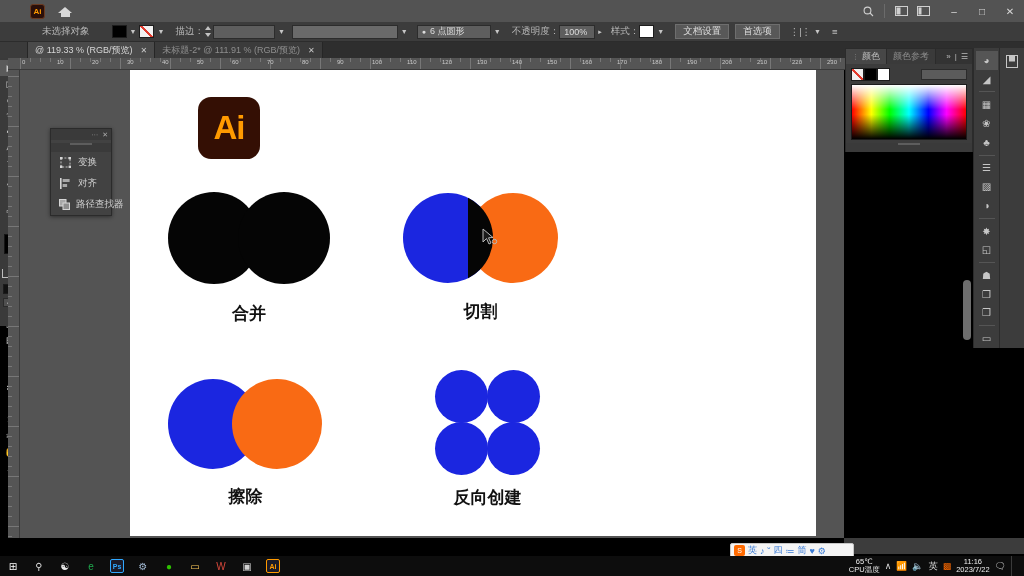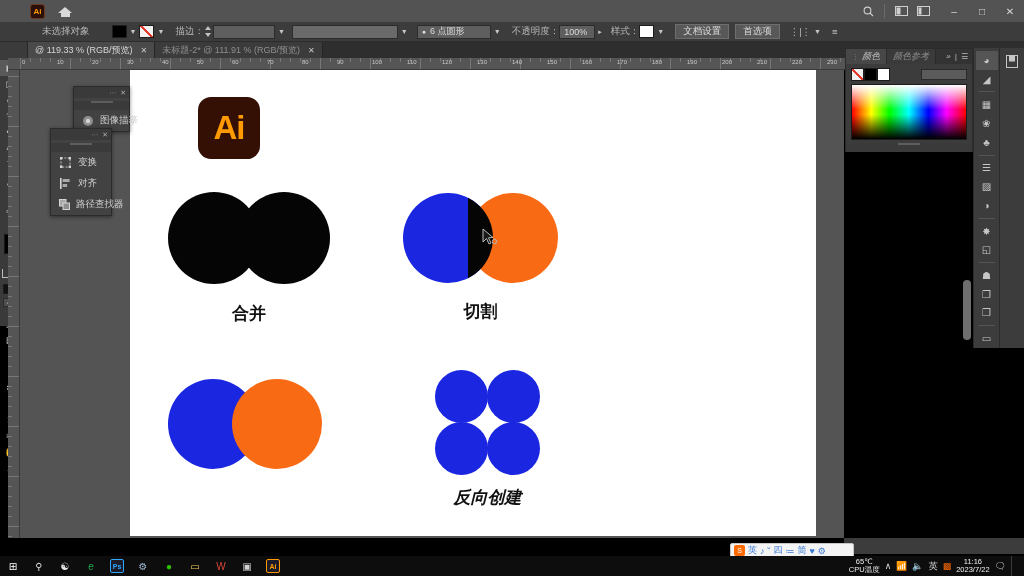--- a/index.html
+++ b/index.html
@@ -232,21 +232,21 @@
   .fp-tabstrip .tbar { width: 22px; height: 2px; background: #5d5d5d; margin: 3px auto 0; }
   .fp-row {
     display: flex; align-items: center; gap: 6px; padding: 4px 8px;
     color: #cfcfcf; font-size: 9.5px; white-space: nowrap;
   }
   .fp-ico { width: 13px; height: 13px; display: flex; align-items: center; justify-content: center; }
 
   
   .rdock {
     position: absolute; left: 845px; top: 48px; width: 128px; height: 104px;
-    background: #3c3c3c; border: 1px solid #2b2b2b; font-style: italic;
+    background: #3c3c3c; border: 1px solid #2b2b2b;
   }
   .rd-tabs { height: 15px; display: flex; background: #333; align-items: stretch; }
   .rd-tab {
     display: flex; align-items: center; padding: 0 6px; font-size: 9px; color: #bfbfbf;
     background: #474747; border-right: 1px solid #2b2b2b; white-space: nowrap;
   }
   .rd-tab.inact { background: #3a3a3a; color: #8c8c8c; }
   .rd-tabctl { margin-left: auto; display: flex; align-items: center; gap: 4px; padding-right: 4px; color: #bbb; font-size: 8px; }
   .rd-body { padding: 4px 5px 0; }
   .rd-swrow { display: flex; align-items: center; gap: 0; }
@@ -735,52 +735,35 @@
 
         <div class="demo" style="left:38px; top:116px; width:190px; height:150px;">
           <div class="circ" style="left:0px; top:6px; width:92px; height:92px; background:#050505;"></div>
           <div class="circ" style="left:70px; top:6px; width:92px; height:92px; background:#050505;"></div>
           <div class="demo-label" style="top:116px; width:162px;">合并</div>
         </div>
 
         <div class="demo" style="left:38px; top:302px; width:190px; height:160px;">
           <div class="circ" style="left:0px; top:7px; width:90px; height:90px; background:#1b26e0;"></div>
           <div class="circ" style="left:64px; top:7px; width:90px; height:90px; background:#f96a14;"></div>
+          <div class="demo-label" style="top:113px; width:155px;">擦除</div>
         </div>
 
-        <div class="demo" style="left:295px; top:296px; width:190px; height:170px;font-style:italic;">
+        <div class="demo" style="left:295px; top:296px; width:190px; height:170px;">
           <div class="circ" style="left:10px; top:4px; width:53px; height:53px; background:#1b26e0;"></div>
           <div class="circ" style="left:62px; top:4px; width:53px; height:53px; background:#1b26e0;"></div>
           <div class="circ" style="left:10px; top:56px; width:53px; height:53px; background:#1b26e0;"></div>
           <div class="circ" style="left:62px; top:56px; width:53px; height:53px; background:#1b26e0;"></div>
           <div class="demo-label" style="top:120px; width:125px;">反向创建</div>
         </div>
 
       </div>
     </div>
   </div>
 
-  <div class="fpanel" style="left:73px; top:86px; width:57px;">
-    <div class="fp-head">
-      <span class="dots">⋯</span>
-      <span class="cls">✕</span>
-    </div>
-    <div class="fp-tabstrip">
-        <div class="tbar"></div>
-      </div>
-    <div class="fp-row">
-      <span class="fp-ico">
-        <svg width="12" height="12" viewBox="0 0 12 12">
-            <circle cx="6" cy="6" r="5" fill="#8e8e8e"></circle>
-            <circle cx="6" cy="6" r="2.2" fill="#d4d4d4"></circle>
-          </svg>
-      </span>
-      <span>图像描摹</span>
-    </div>
-  </div>
 
   <div class="fpanel" style="left:50px; top:128px; width:62px;">
     <div class="fp-head">
       <span class="dots">⋯</span>
       <span class="cls">✕</span>
     </div>
     <div class="fp-tabstrip">
         <div class="tbar"></div>
       </div>
     <div class="fp-row">

